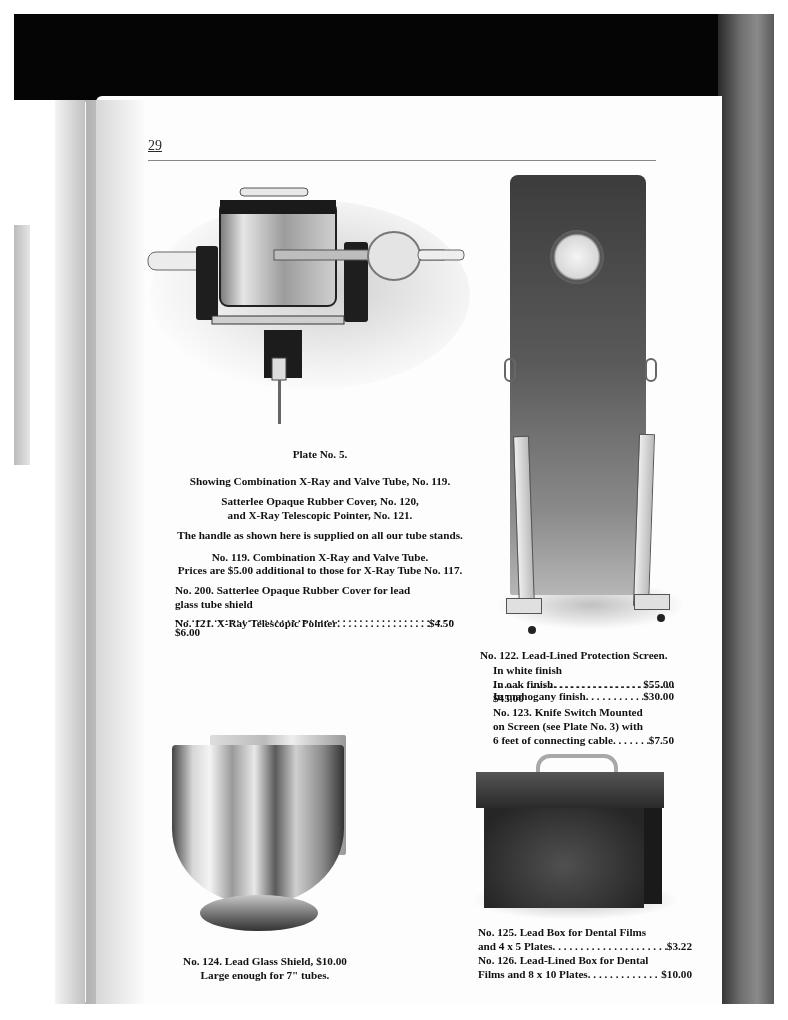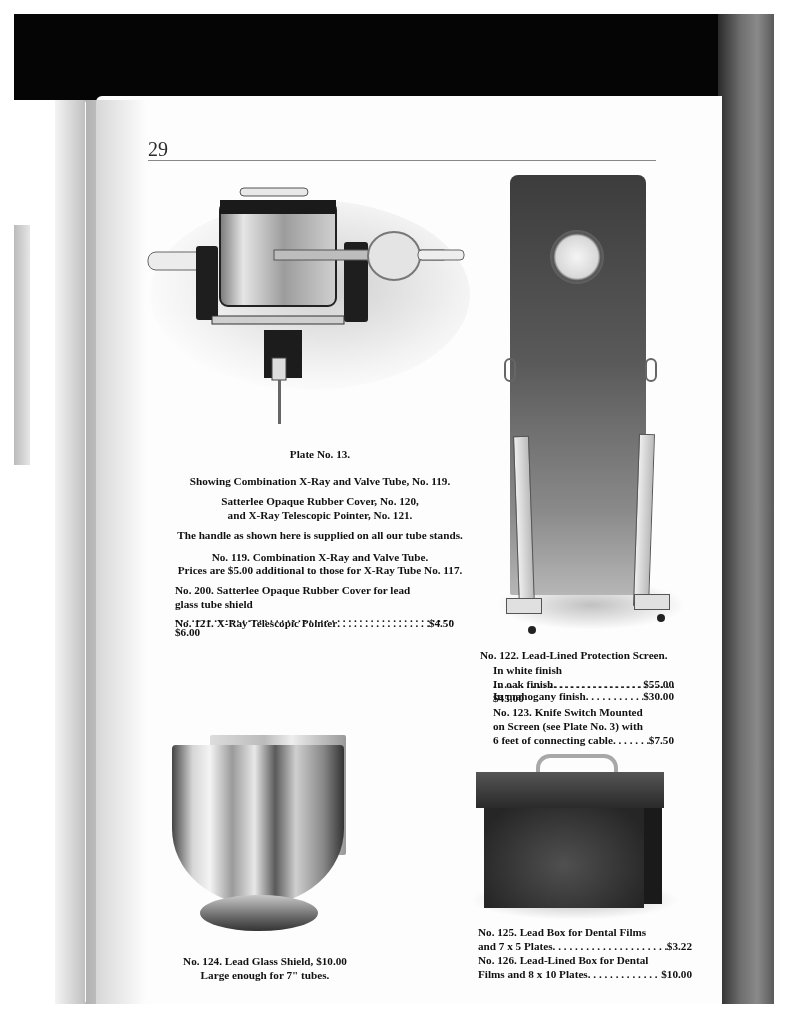--- a/index.html
+++ b/index.html
@@ -14,21 +14,21 @@
   .gutter { position:absolute; left:55px; top:100px; width:80px; height:904px;
             background:linear-gradient(90deg,#f4f4f4 0%,#bdbdbd 40%,#cfcfcf 55%,#e8e8e8 80%,#fff 100%); }
   .gutter-line { position:absolute; left:85px; top:102px; width:1px; height:900px; background:#fafafa; }
   .page { position:absolute; left:96px; top:96px; width:626px; height:908px; background:#fdfdfd;
           border-top-left-radius:6px; }
   .page-shadow { position:absolute; left:86px; top:100px; width:60px; height:904px;
                  background:linear-gradient(90deg,rgba(170,170,170,0.55),rgba(255,255,255,0)); }
 
   .header { position:absolute; left:148px; top:138px; width:508px; display:flex; justify-content:space-between;
             align-items:baseline; font-size:13.5px; letter-spacing:2.6px; color:#2a2a2a; }
-  .header .num { letter-spacing:0; font-size:20px; }
+  .header .num { letter-spacing:0; font-size:14px;text-decoration:underline; }
   .header-rule { position:absolute; left:148px; top:160px; width:508px; height:1px; background:#888; }
 
   .txt { position:absolute; font-family:"Liberation Serif","DejaVu Serif",serif; font-size:11.2px;
          line-height:14px; color:#111; font-weight:bold; }
   .center { text-align:center; }
   .lead { display:flex; }
   .lead .dots { flex:1; overflow:hidden; white-space:nowrap; }
   .lead .dots::after { content:" . . . . . . . . . . . . . . . . . . . . . . . . . . . . . . . . . . . . . . . . . . . . . . . . . . . . . . . . ."; }
 
   
@@ -110,21 +110,21 @@
       <linearGradient id="shieldGrad" x1="0" x2="1" y1="0" y2="0">
         <stop offset="0" stop-color="#7a7a7a"></stop>
         <stop offset="0.2" stop-color="#e6e6e6"></stop>
         <stop offset="0.55" stop-color="#9c9c9c"></stop>
         <stop offset="1" stop-color="#d0d0d0"></stop>
       </linearGradient>
     </defs>
   </svg>
 </div>
 
-<div class="txt center" style="left:150px;top:447px;width:340px;">Plate No. 13.</div>
+<div class="txt center" style="left:150px;top:447px;width:340px;">Plate No. 5.</div>
 <div class="txt center" style="left:150px;top:474px;width:340px;">Showing Combination X-Ray and Valve Tube, No. 119.</div>
 <div class="txt center" style="left:150px;top:494px;width:340px;">Satterlee Opaque Rubber Cover, No. 120,</div>
 <div class="txt center" style="left:150px;top:508px;width:340px;">and X-Ray Telescopic Pointer, No. 121.</div>
 <div class="txt center" style="left:145px;top:528px;width:350px;">The handle as shown here is supplied on all our tube stands.</div>
 <div class="txt center" style="left:150px;top:550px;width:340px;">No. 119.  Combination X-Ray and Valve Tube.</div>
 <div class="txt center" style="left:145px;top:563px;width:350px;">Prices are $5.00 additional to those for X-Ray Tube No. 117.</div>
 
 <div class="txt" style="left:175px;top:583px;width:280px;">No. 200.  Satterlee Opaque Rubber Cover for lead</div>
 <div class="txt lead" style="left:175px;top:597px;width:279px;flex-direction:column;">
   <span>glass tube shield</span>
@@ -186,21 +186,21 @@
 <div>
   <div class="floor-shadow" style="left:470px;top:880px;width:210px;height:40px;"></div>
   <div class="box-handle"></div>
   <div class="box-body"></div>
   <div class="box-side"></div>
   <div class="box-lid"></div>
 </div>
 
 <div class="txt" style="left:478px;top:925px;width:215px;">No. 125.  Lead Box for Dental Films</div>
 <div class="txt lead" style="left:478px;top:939px;width:214px;">
-  <span>and 7 x 5 Plates</span>
+  <span>and 4 x 5 Plates</span>
   <span class="dots"></span>
   <span>$3.22</span>
 </div>
 <div class="txt" style="left:478px;top:953px;width:215px;">No. 126.  Lead-Lined Box for Dental</div>
 <div class="txt lead" style="left:478px;top:967px;width:214px;">
   <span>Films and 8 x 10 Plates</span>
   <span class="dots"></span>
   <span>$10.00</span>
 </div>
 

